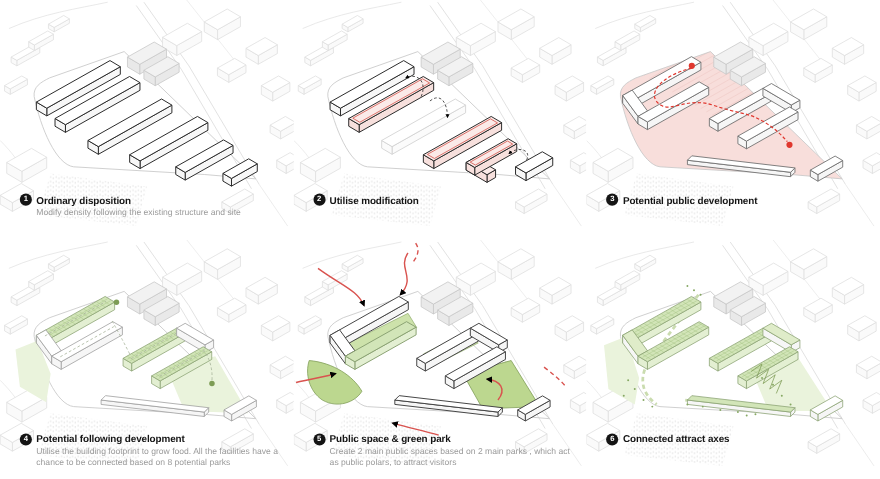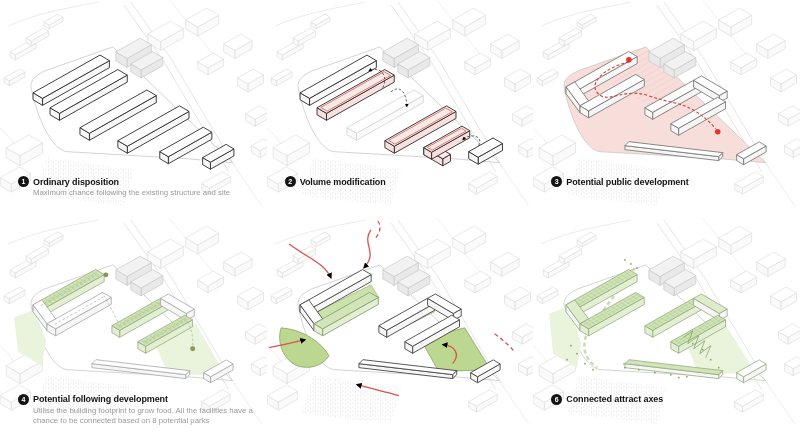--- a/index.html
+++ b/index.html
@@ -101,21 +101,21 @@
         <polygon points="160.0,152.0 203.6,127.5 212.2,132.5 168.6,157.1" fill="#ffffff" stroke="#2a2a2a" stroke-width="0.9" stroke-linejoin="round"></polygon>
         <polygon points="234.3,149.3 210.8,162.6 210.8,169.6 234.3,156.3" fill="#f7f7f7" stroke="#2a2a2a" stroke-width="0.9" stroke-linejoin="round"></polygon>
         <polygon points="210.8,162.6 203.0,158.0 203.0,165.0 210.8,169.6" fill="#f7f7f7" stroke="#2a2a2a" stroke-width="0.9" stroke-linejoin="round"></polygon>
         <polygon points="203.0,158.0 226.5,144.7 234.3,149.3 210.8,162.6" fill="#ffffff" stroke="#2a2a2a" stroke-width="0.9" stroke-linejoin="round"></polygon>
       </svg>
     <div class="caption">
       <div class="cap-head">
           <span class="badge">1</span>
           <span class="cap-title">Ordinary disposition</span>
         </div>
-      <div class="cap-desc">Maximum chance following the existing structure and site</div>
+      <div class="cap-desc">Modify density following the existing structure and site</div>
     </div>
   </div>
   <div class="panel">
     <svg id="d1" viewBox="0 0 267 218">
         <defs>
           <pattern id="vy1" width="5" height="4" patternUnits="userSpaceOnUse">
             <line x1="1" y1="0.5" x2="1" y2="2.2" stroke="#dcdcdc" stroke-width="0.7"></line>
             <line x1="3.5" y1="1.6" x2="3.5" y2="3.4" stroke="#dcdcdc" stroke-width="0.7"></line>
           </pattern>
           <marker id="ah1" viewBox="0 0 10 10" refX="8" refY="5" markerWidth="4.6" markerHeight="4.6" orient="auto-start-reverse">
@@ -202,21 +202,21 @@
         <polygon points="235.9,143.8 211.5,157.6 211.5,164.6 235.9,150.8" fill="#f7f7f7" stroke="#2a2a2a" stroke-width="0.9" stroke-linejoin="round"></polygon>
         <polygon points="211.5,157.6 202.0,152.0 202.0,159.0 211.5,164.6" fill="#f7f7f7" stroke="#2a2a2a" stroke-width="0.9" stroke-linejoin="round"></polygon>
         <polygon points="202.0,152.0 226.4,138.3 235.9,143.8 211.5,157.6" fill="#ffffff" stroke="#2a2a2a" stroke-width="0.9" stroke-linejoin="round"></polygon>
         <path d="M116,88 C122,74 112,66 102,71" fill="none" stroke="#3a3a3a" stroke-width="0.8" stroke-dasharray="2.4,2" marker-end="url(#ah1)" style="color:#3a3a3a"></path>
         <path d="M124,92 C134,84 140,94 140,107" fill="none" stroke="#3a3a3a" stroke-width="0.8" stroke-dasharray="2.4,2" marker-end="url(#ah1)" style="color:#3a3a3a"></path>
         <path d="M212,146 C217,136 204,133 196,140" fill="none" stroke="#3a3a3a" stroke-width="0.8" stroke-dasharray="2.4,2" marker-end="url(#ah1)" style="color:#3a3a3a"></path>
       </svg>
     <div class="caption">
       <div class="cap-head">
           <span class="badge">2</span>
-          <span class="cap-title">Volume modification</span>
+          <span class="cap-title">Utilise modification</span>
         </div>
     </div>
   </div>
   <div class="panel">
     <svg id="d2" viewBox="0 0 267 218">
         <defs>
           <pattern id="vy2" width="5" height="4" patternUnits="userSpaceOnUse">
             <line x1="1" y1="0.5" x2="1" y2="2.2" stroke="#dcdcdc" stroke-width="0.7"></line>
             <line x1="3.5" y1="1.6" x2="3.5" y2="3.4" stroke="#dcdcdc" stroke-width="0.7"></line>
           </pattern>
@@ -641,20 +641,27 @@
         <polygon points="210.9,159.1 204.0,155.0 204.0,161.0 210.9,165.1" fill="#f6f6f6" stroke="#444444" stroke-width="0.9" stroke-linejoin="round"></polygon>
         <polygon points="204.0,155.0 226.6,142.2 233.5,146.3 210.9,159.1" fill="#ffffff" stroke="#444444" stroke-width="0.9" stroke-linejoin="round"></polygon>
         <path d="M22,26 C44,42 58,46 64,60" fill="none" stroke="#d9534f" stroke-width="1.3" marker-end="url(#ah4)" style="color:#d9534f"></path>
         <path d="M104,12 C94,26 112,34 97,50" fill="none" stroke="#d9534f" stroke-width="1.3" marker-end="url(#ah4)" style="color:#d9534f"></path>
         <path d="M2,130 C16,127 26,125 38,122" fill="none" stroke="#d9534f" stroke-width="1.3" marker-end="url(#ah4)" style="color:#d9534f"></path>
         <path d="M132,178 C118,174 104,171 90,167" fill="none" stroke="#d9534f" stroke-width="1.3" marker-end="url(#ah4)" style="color:#d9534f"></path>
         <path d="M186,146 C194,136 188,128 176,127" fill="none" stroke="#d9534f" stroke-width="1.3" marker-end="url(#ah4)" style="color:#d9534f"></path>
         <path d="M111,3 C115,9 113,15 108,21" fill="none" stroke="#d9534f" stroke-width="1.3" stroke-dasharray="4,3"></path>
         <path d="M228,116 C236,122 243,128 248,134" fill="none" stroke="#d9534f" stroke-width="1.3" stroke-dasharray="4,3"></path>
       </svg>
+    <div class="caption">
+      <div class="cap-head">
+          <span class="badge">5</span>
+          <span class="cap-title">Public space &amp; green park</span>
+        </div>
+      <div class="cap-desc">Create 2 main public spaces based on 2 main parks , which act as public polars, to attract visitors</div>
+    </div>
   </div>
   <div class="panel">
     <svg id="d5" viewBox="0 0 267 218">
         <defs>
           <pattern id="vy5" width="5" height="4" patternUnits="userSpaceOnUse">
             <line x1="1" y1="0.5" x2="1" y2="2.2" stroke="#dcdcdc" stroke-width="0.7"></line>
             <line x1="3.5" y1="1.6" x2="3.5" y2="3.4" stroke="#dcdcdc" stroke-width="0.7"></line>
           </pattern>
           <marker id="ah5" viewBox="0 0 10 10" refX="8" refY="5" markerWidth="4.6" markerHeight="4.6" orient="auto-start-reverse">
             <path d="M0,0L10,5L0,10z" fill="currentColor"></path>

